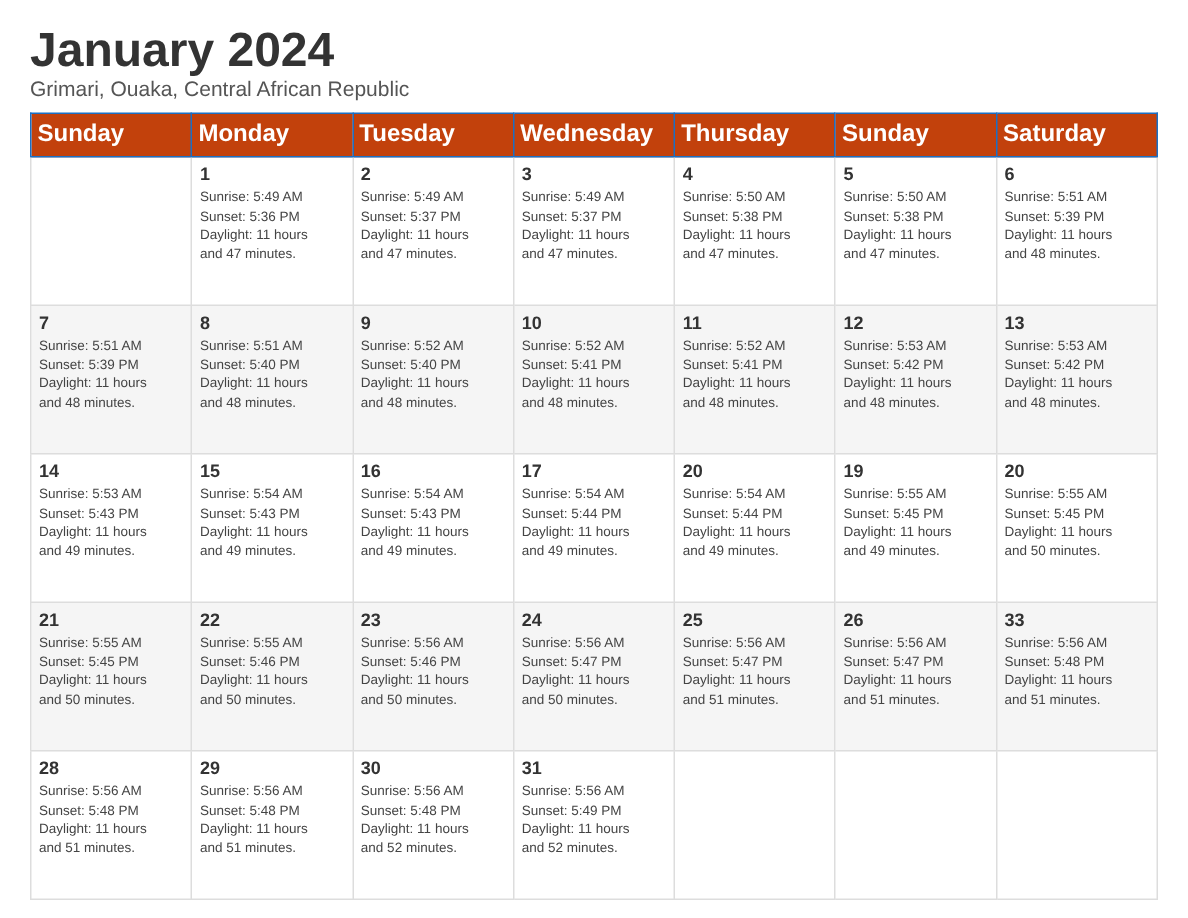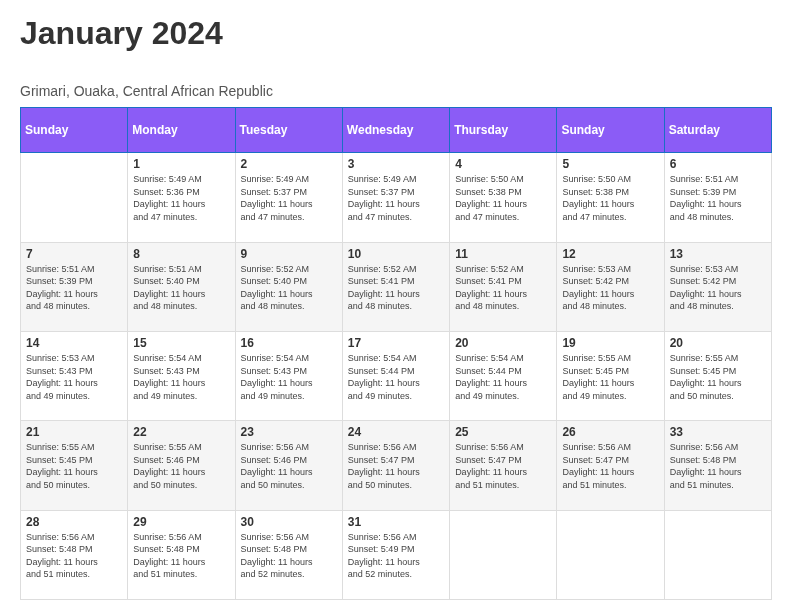--- a/index.html
+++ b/index.html
@@ -44,35 +44,34 @@
     }
     .month-year {
       font-size: 32px;
       font-weight: bold;
       color: #333;
       line-height: 1.1;
     }
     .location {
       font-size: 14px;
       color: #555;
-      margin-top: 32px;
     }
     .calendar {
       flex: 1;
       border: 1px solid #ccc;
       border-collapse: collapse;
       width: 100%;
       table-layout: fixed;
     }
     .calendar th {
-      background-color: #8b5cf6;
+      background-color: #c2410c;
       color: #fff;
-      font-size: 12px;
+      font-size: 16px;
       font-weight: bold;
-      padding: 15px 4px;
+      padding: 5px 4px;
       text-align: left;
       border: 1px solid #1a6fc4;
     }
     .calendar td {
       vertical-align: top;
       padding: 4px 5px;
       border: 1px solid #ddd;
       font-size: 9.5px;
       color: #333;
       background: #fff;

